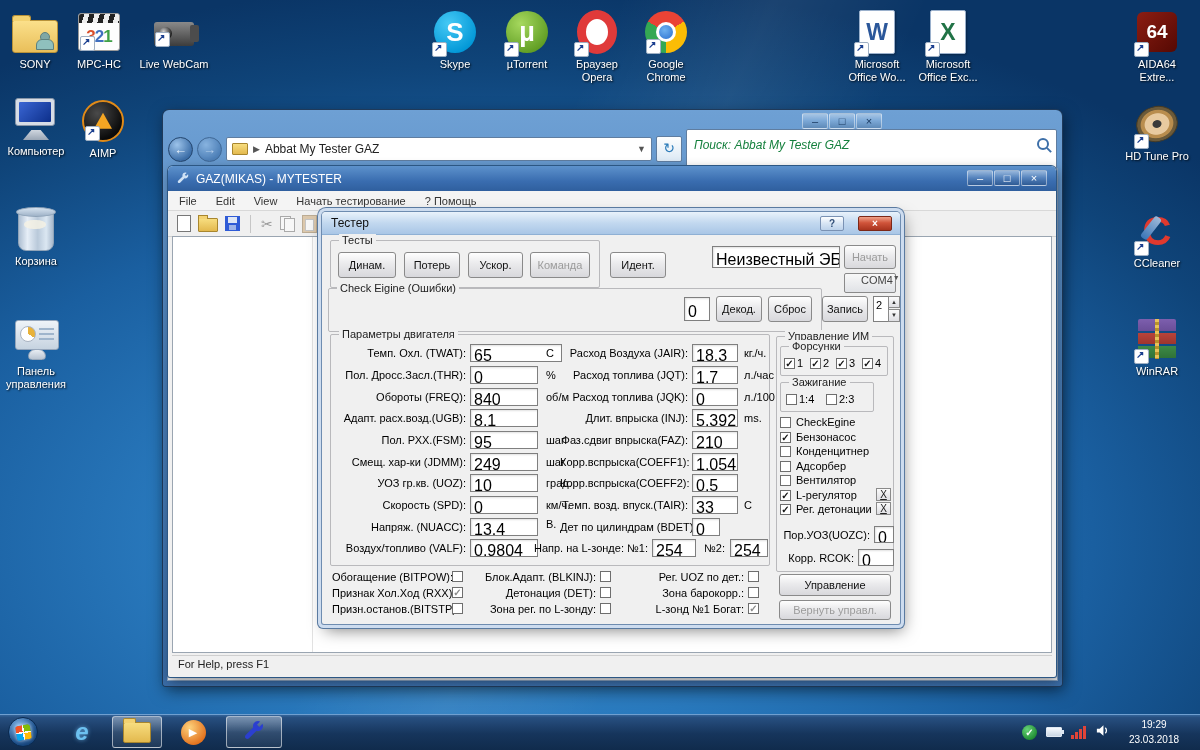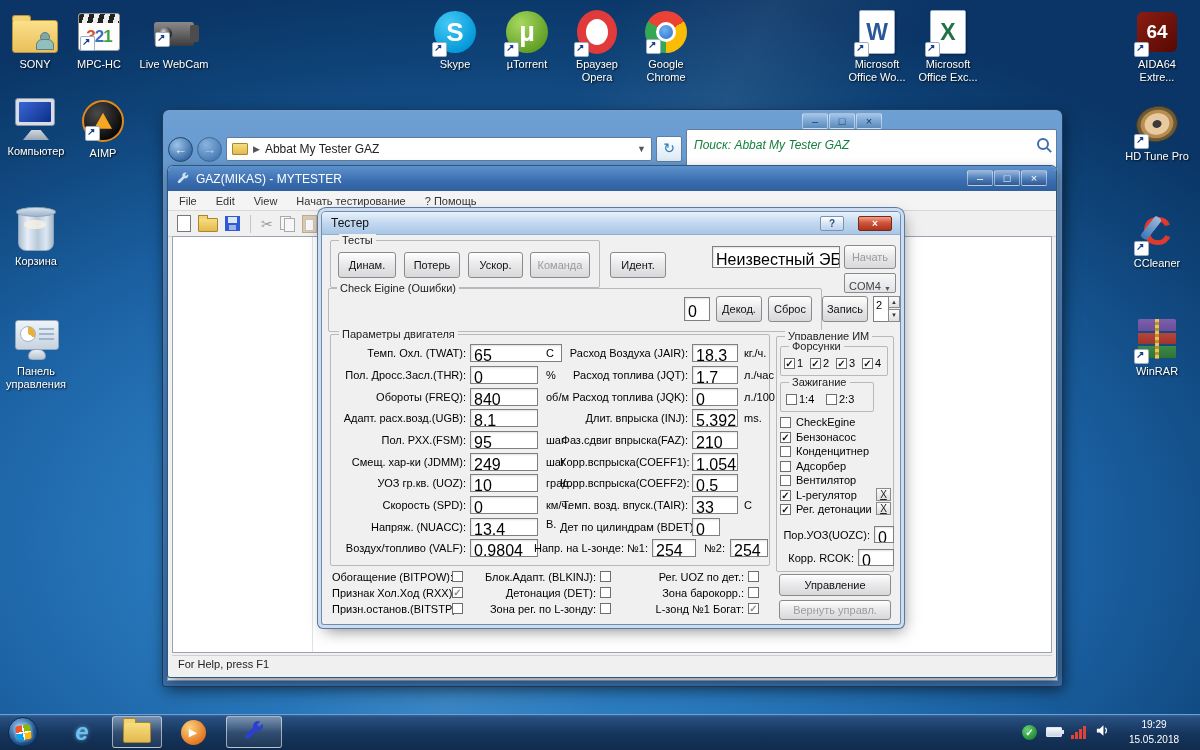--- a/index.html
+++ b/index.html
@@ -124,21 +124,21 @@
   .grp>.leg{position:absolute;top:-7px;left:8px;background:#f0f0f0;padding:0 3px;font-size:11px;color:#222;line-height:13px;white-space:nowrap}
   .b{position:absolute;background:linear-gradient(#fefefe,#eaeaec 45%,#d8d8dc);border:1px solid #8a8a8a;border-radius:3px;font-size:11px;color:#111;
      display:flex;align-items:center;justify-content:center;box-sizing:border-box;cursor:pointer}
   .b.dis{color:#9b9b9b;cursor:default}
   .f{position:absolute;background:#fff;border:1px solid #7f7f7f;box-shadow:inset 1px 1px 2px rgba(0,0,0,.12);font-size:16px;padding:2px 3px 12px;box-sizing:border-box;height:18px;color:#000;white-space:nowrap;overflow:hidden}
   .lab{position:absolute;font-size:11px;color:#000;white-space:nowrap;line-height:13px}
   .lab.r{text-align:right}
   .cb{position:absolute;width:11px;height:11px;background:#fff;border:1px solid #6e6e6e;box-sizing:border-box;font-size:10px;line-height:9px;text-align:center;color:#111;cursor:pointer}
   .cb.on::after{content:"\2713";font-weight:bold}
   .cb.gray.on::after{color:#8a8a8a}
-  .combo{position:absolute;background:linear-gradient(#f8f8f8,#e0e2e6);border:1px solid #8a8a8a;border-radius:2px;font-size:11px;display:flex;align-items:flex-end;justify-content:space-between;padding:0 4px;color:#444;box-sizing:border-box}
+  .combo{position:absolute;background:linear-gradient(#f8f8f8,#e0e2e6);border:1px solid #8a8a8a;border-radius:2px;font-size:11px;display:flex;align-items:flex-start;justify-content:space-between;padding:0 16px;color:#444;box-sizing:border-box}
   .combo .ar{font-size:7px;color:#555}
   .spin-f{position:absolute;background:#fff;border:1px solid #7f7f7f;font-size:11px;padding:2px 2px 0;box-sizing:border-box}
   .spin-ar{position:absolute;width:12px;height:12px;border:1px solid #8a8a8a;background:linear-gradient(#fbfbfb,#dedee2);font-size:6px;line-height:11px;text-align:center;color:#333;box-sizing:border-box}
   .xbtn{position:absolute;width:15px;height:13px;border:1px solid #8a8a8a;background:linear-gradient(#fbfbfb,#dedee2);font-size:10px;line-height:11px;text-align:center;color:#222;text-decoration:underline;box-sizing:border-box;cursor:pointer}
   
   .taskbar{position:absolute;left:0;bottom:0;width:1200px;height:36px;z-index:50;
     background:linear-gradient(180deg,#57514d00 0, #3a6ea5 0%, #274f80 10%, #16355c 55%, #102b4c 100%);
     box-shadow:inset 0 1px 0 #6f9fd0}
   .orb{position:absolute;left:8px;top:3px;width:30px;height:30px;border-radius:50%;border:1px solid #0a2a50;box-sizing:border-box;
     background:radial-gradient(circle at 35% 28%,#7fb4e8,#1c4f8a 62%,#0d3260);display:flex;align-items:center;justify-content:center;cursor:pointer}
@@ -547,15 +547,15 @@
         <i style="height:10px"></i>
         <i style="height:13px"></i>
       </span>
     <span class="tray-spk"><svg width="15" height="15" viewBox="0 0 16 16">
           <path fill="#fff" d="M2 6h3l4-3.5v11L5 10H2z"></path>
           <path d="M11 5c1.6 1.6 1.6 4.4 0 6" stroke="#fff" stroke-width="1.4" fill="none"></path>
         </svg></span>
   </div>
   <div class="clock">
     <div>19:29</div>
-    <div>15.05.2018</div>
+    <div>23.03.2018</div>
   </div>
 </div>
 
 </body></html>

